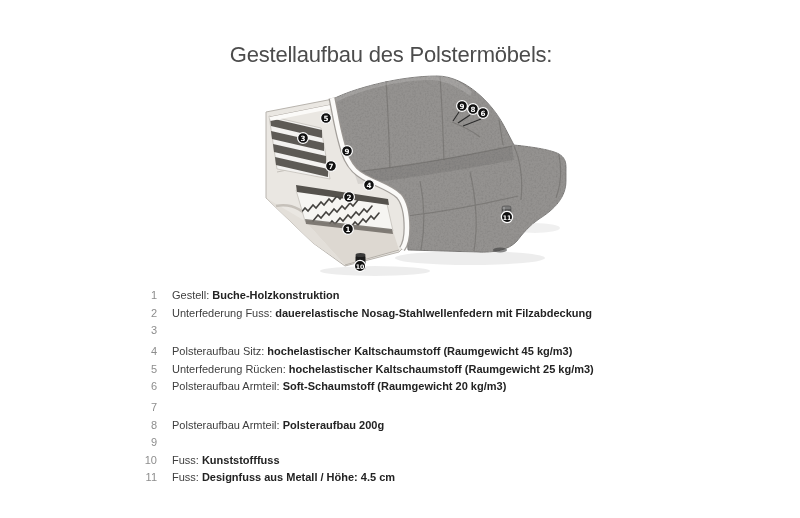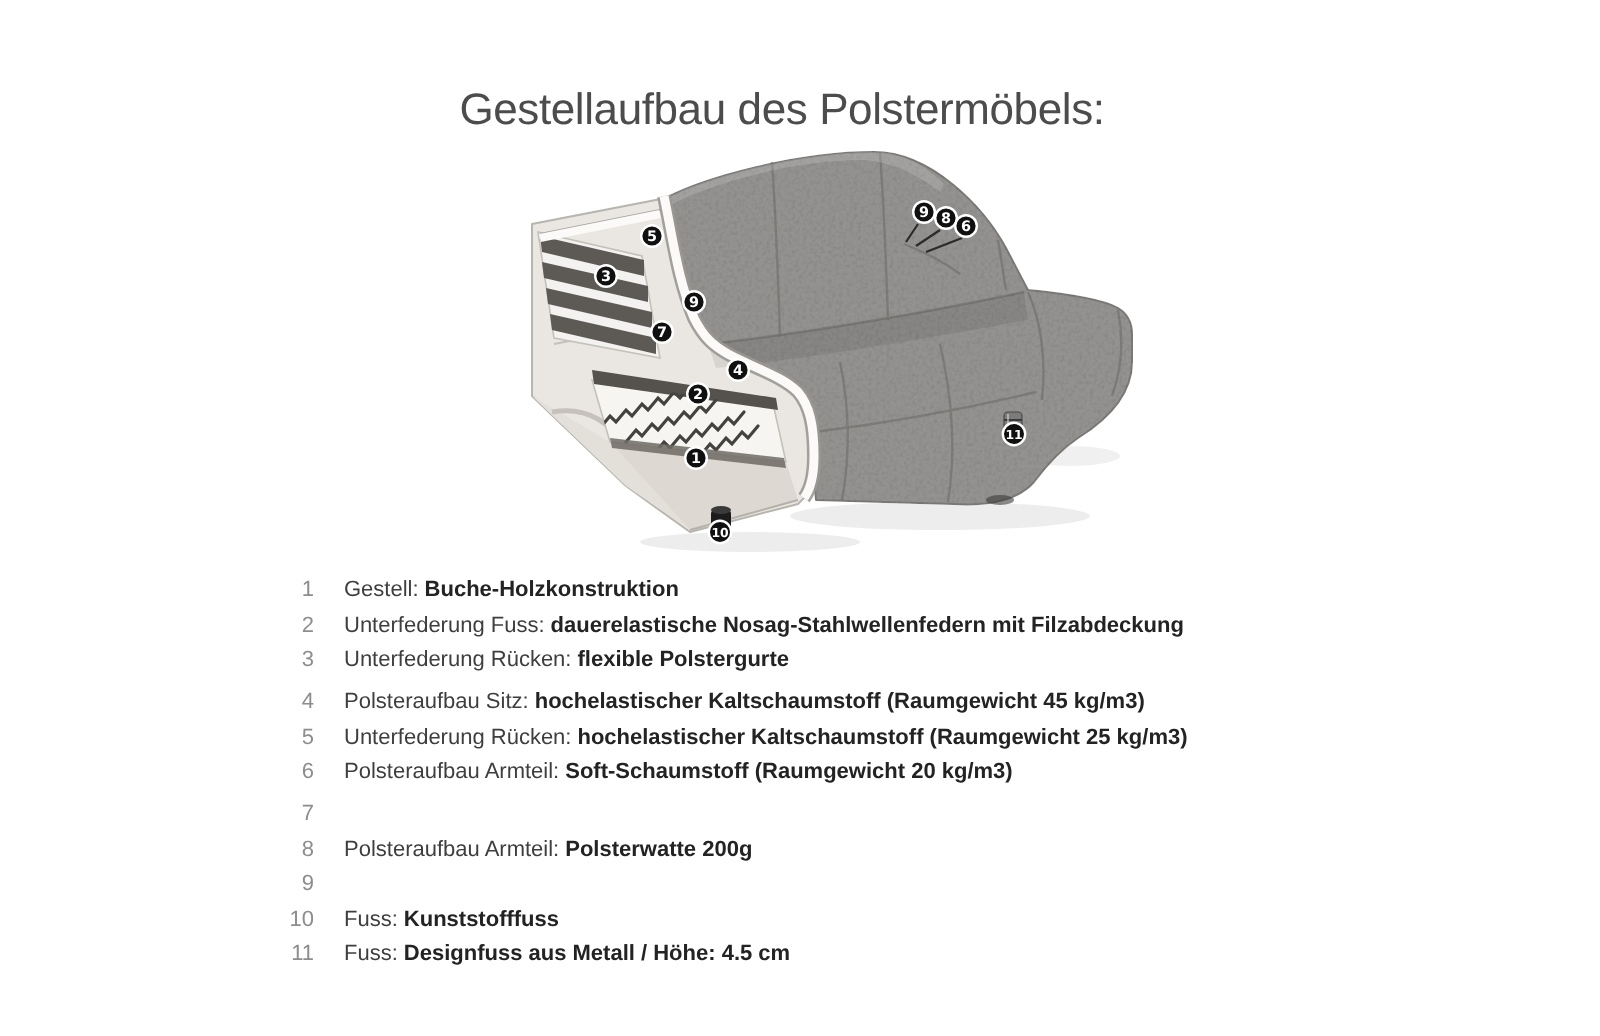--- a/index.html
+++ b/index.html
@@ -191,40 +191,39 @@
     <div class="row">
       <span class="num">1</span>
       <span class="txt"><span class="lbl">Gestell:</span><span class="val">Buche-Holzkonstruktion</span></span>
     </div>
     <div class="row">
       <span class="num">2</span>
       <span class="txt"><span class="lbl">Unterfederung Fuss:</span><span class="val">dauerelastische Nosag-Stahlwellenfedern mit Filzabdeckung</span></span>
     </div>
     <div class="row">
       <span class="num">3</span>
-      <span class="txt"><span class="lbl">Unterfederung Rücken:</span><span class="val">flexible Polstergurte</span></span>
     </div>
     <div class="row gap">
       <span class="num">4</span>
       <span class="txt"><span class="lbl">Polsteraufbau Sitz:</span><span class="val">hochelastischer Kaltschaumstoff (Raumgewicht 45 kg/m3)</span></span>
     </div>
     <div class="row">
       <span class="num">5</span>
       <span class="txt"><span class="lbl">Unterfederung Rücken:</span><span class="val">hochelastischer Kaltschaumstoff (Raumgewicht 25 kg/m3)</span></span>
     </div>
     <div class="row">
       <span class="num">6</span>
       <span class="txt"><span class="lbl">Polsteraufbau Armteil:</span><span class="val">Soft-Schaumstoff (Raumgewicht 20 kg/m3)</span></span>
     </div>
     <div class="row gap">
       <span class="num">7</span>
     </div>
     <div class="row">
       <span class="num">8</span>
-      <span class="txt"><span class="lbl">Polsteraufbau Armteil:</span><span class="val">Polsterwatte 200g</span></span>
+      <span class="txt"><span class="lbl">Polsteraufbau Armteil:</span><span class="val">Polsteraufbau 200g</span></span>
     </div>
     <div class="row">
       <span class="num">9</span>
     </div>
     <div class="row">
       <span class="num">10</span>
       <span class="txt"><span class="lbl">Fuss:</span><span class="val">Kunststofffuss</span></span>
     </div>
     <div class="row">
       <span class="num">11</span>

